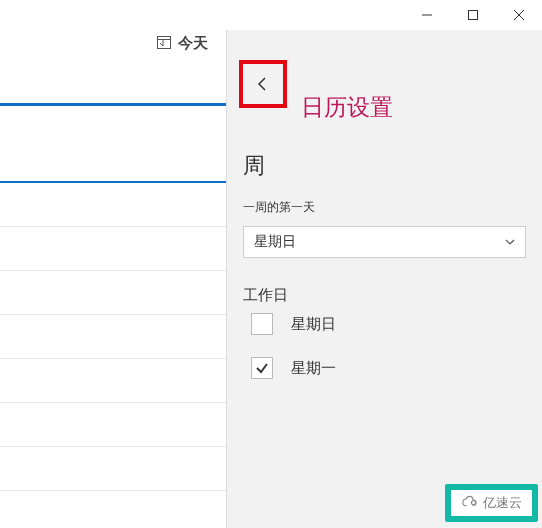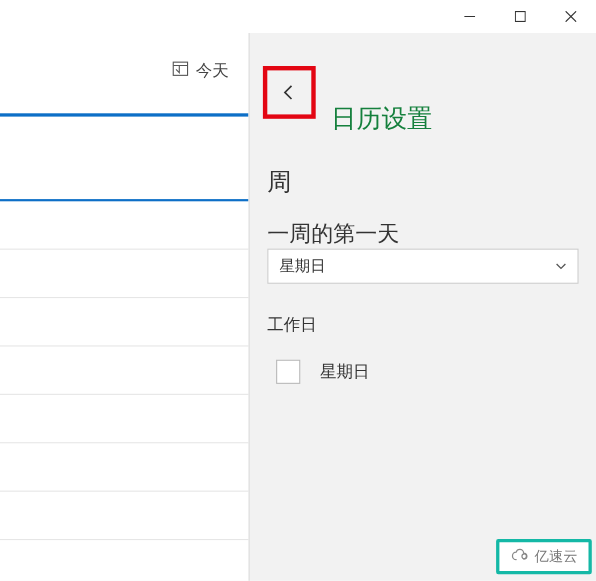--- a/index.html
+++ b/index.html
@@ -29,24 +29,25 @@
       justify-content: center;
       color: #333;
     }
     .win-btn svg {
       width: 10px;
       height: 10px;
     }
     .toolbar {
       height: 48px;
       display: flex;
-      align-items: flex-end;
+      align-items: flex-start;
       padding-left: 148px;
       position: relative;
       z-index: 1;
+      font-weight: bold;
     }
     .today-btn {
       display: flex;
       align-items: center;
       gap: 6px;
       color: #444;
       font-size: 15px;
       padding: 4px 8px;
     }
     .today-btn svg {
@@ -107,33 +108,34 @@
       height: 48px;
       border: 4px solid #e30613;
       pointer-events: none;
     }
     .back-btn svg {
       width: 16px;
       height: 16px;
     }
     .panel-title {
       font-size: 23px;
-      color: #15803d;
+      color: #be185d;
       font-weight: 400;
       margin-top: 48px;
     }
     .section-title {
       font-size: 22px;
       color: #333;
       margin-bottom: 18px;
       font-weight: 400;
     }
     .field-label {
-      font-size: 20px;
-      color: #333;
+      font-size: 12px;
+      color: #333;
+      margin-bottom: 10px;
     }
     .select-box {
       background: #fff;
       border: 1px solid #ccc;
       padding: 6px 10px;
       font-size: 14px;
       color: #333;
       display: flex;
       justify-content: space-between;
       align-items: center;
@@ -172,21 +174,21 @@
       color: #333;
     }
     .checkbox-label.disabled {
       color: #aaa;
     }
     .watermark {
       position: absolute;
       right: 4px;
       bottom: 6px;
       background: #fff;
-      border: 3px solid #14b8a6;
+      border: 6px solid #14b8a6;
       padding: 4px 10px;
       display: flex;
       align-items: center;
       gap: 4px;
       font-size: 13px;
       color: #777;
       border-radius: 2px;
     }
     .watermark svg {
       width: 18px;
@@ -255,27 +257,35 @@
   <div class="field-label">一周的第一天</div>
   <div class="select-box">
     <span>星期日</span>
     <span>
       <svg viewBox="0 0 10 10">
           <polyline points="1,3 5,7 9,3" fill="none" stroke="#555" stroke-width="1.2"></polyline>
         </svg>
     </span>
   </div>
 
-  <div class="field-label" style="font-size:15px;margin-bottom:22px;">工作日</div>
+  <div class="field-label" style="font-size:15px;margin-bottom:8px;">工作日</div>
 
   <div id="workdays-list">
       <div class="checkbox-row">
         <div class="checkbox"></div>
         <div class="checkbox-label">星期日</div>
       </div>
+      <div class="checkbox-row">
+        <div class="checkbox">
+          <svg viewBox="0 0 14 14">
+            <polyline points="2,7 6,11 12,3" fill="none" stroke="#333" stroke-width="2"></polyline>
+          </svg>
+        </div>
+        <div class="checkbox-label">星期一</div>
+      </div>
     </div>
 </div>
 
 <div class="watermark">
   <span>
     <svg viewBox="0 0 24 16">
         <path d="M7 13c-2.5 0-4.5-2-4.5-4.5S4.5 4 7 4c.5-2 2.3-3.5 4.5-3.5 2.5 0 4.5 2 4.5 4.5 2 0 3.5 1.5 3.5 3.5S18 12 16 12" fill="none" stroke="#888" stroke-width="1.5" stroke-linecap="round"></path>
         <circle cx="17" cy="9" r="3" fill="none" stroke="#888" stroke-width="1.5"></circle>
       </svg>
   </span>

